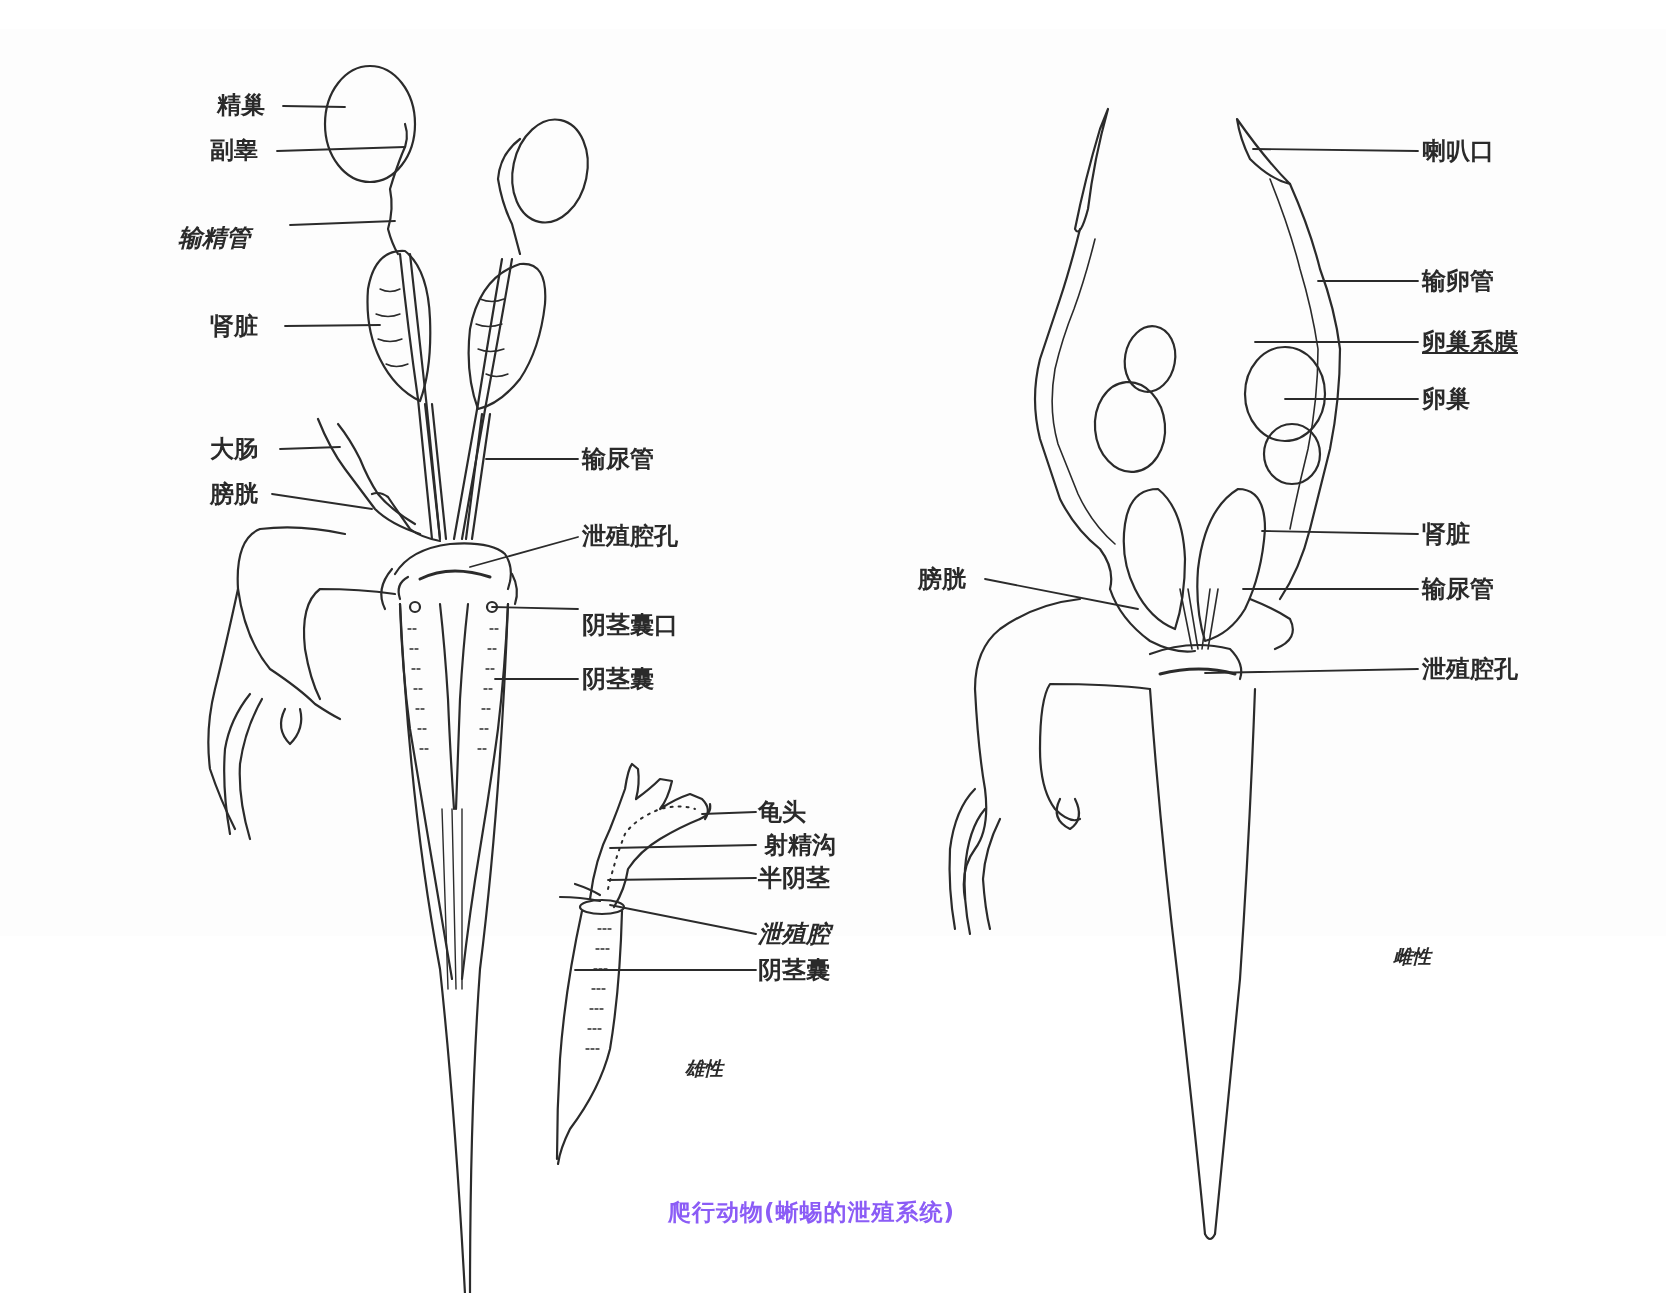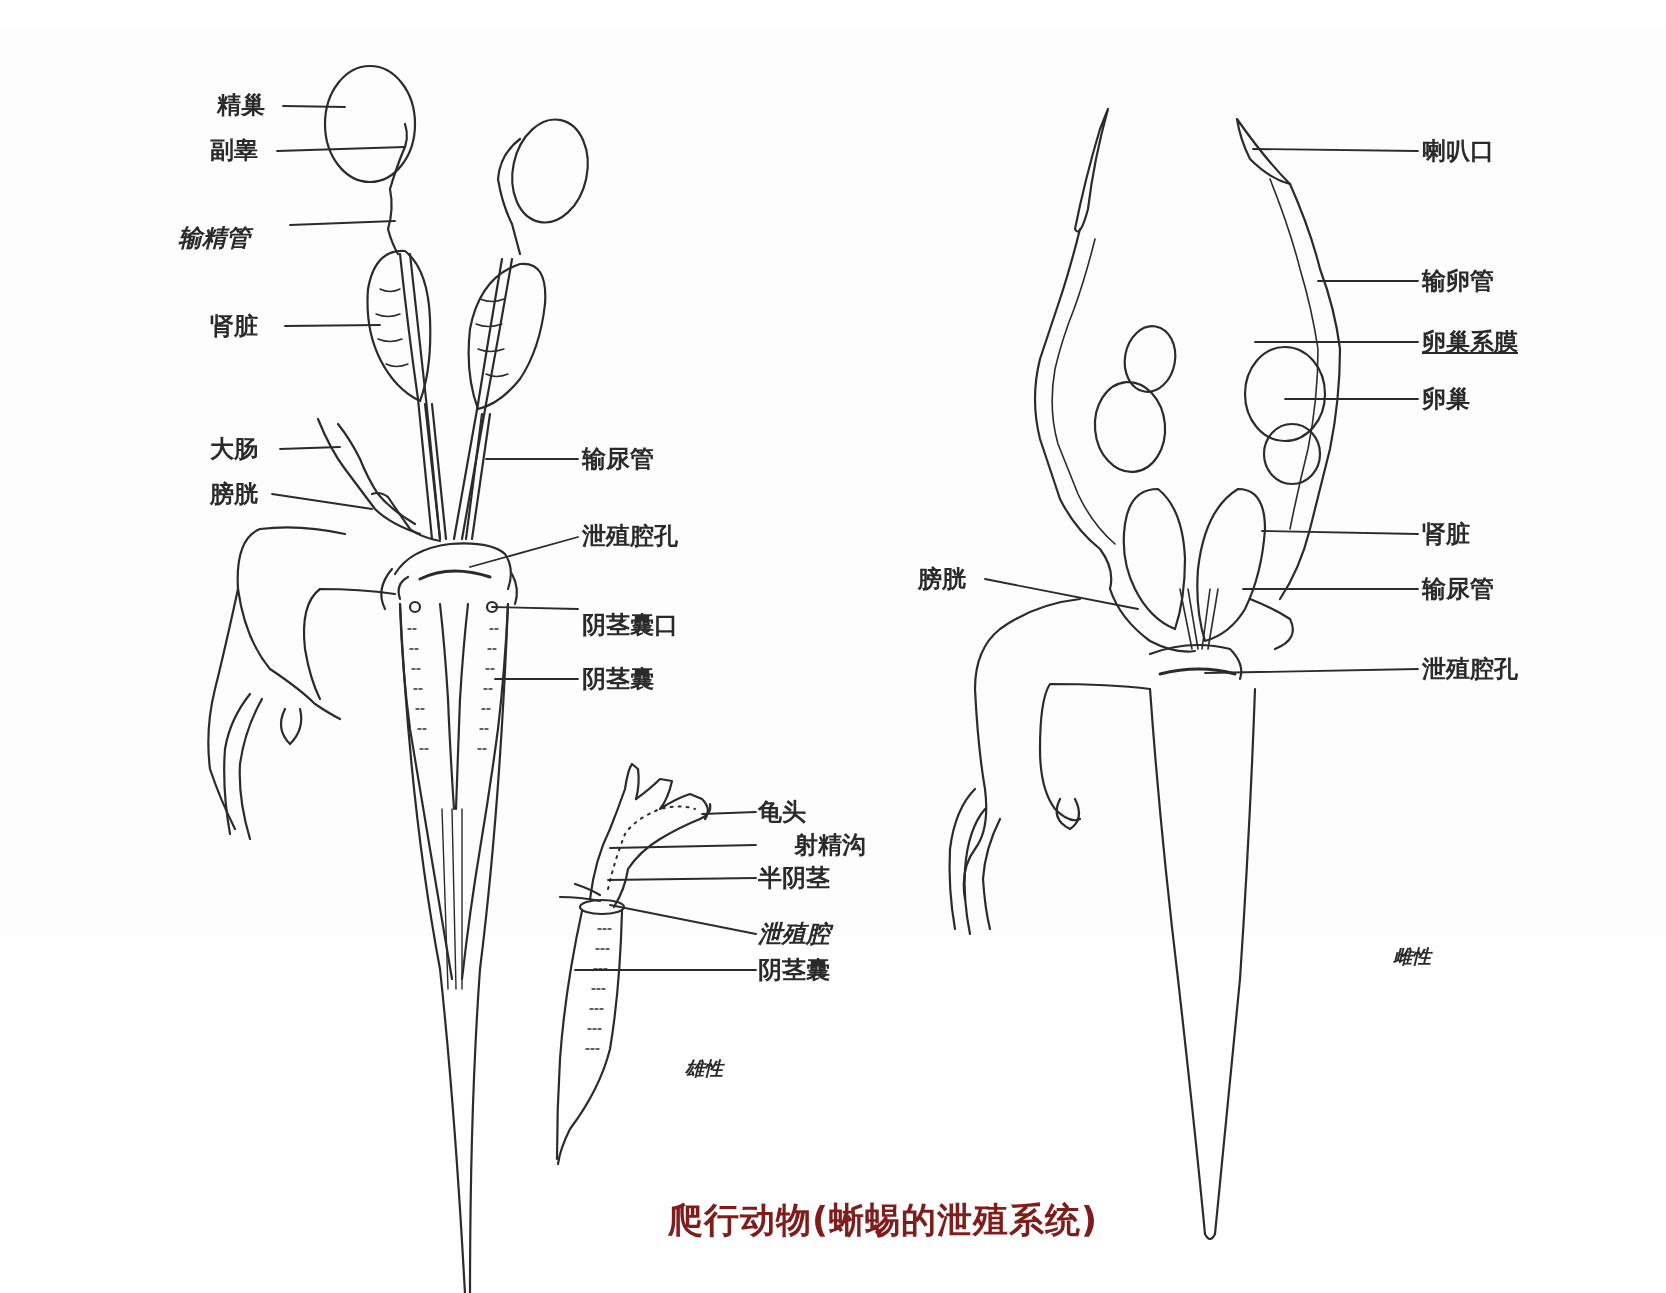--- a/index.html
+++ b/index.html
@@ -12,22 +12,22 @@
     font-weight: bold;
     font-size: 24px;
     color: #2a2a2a;
     white-space: nowrap;
     line-height: 1;
   }
   .caption {
     position: absolute;
     font-family: "DejaVu Sans", sans-serif;
     font-weight: bold;
-    font-size: 35px;
-    color: #7f1d1d;
+    font-size: 23px;
+    color: #8b5cf6;
     letter-spacing: 1px;
   }
   .sex { font-size: 19px; font-style: italic; }
 </style>
 </head>
 <body>
 
 <div class="canvas">
 
   <svg class="art" width="1666" height="1293" viewBox="0 0 1666 1293" fill="none" stroke="#2b2b2b" stroke-width="2.2" stroke-linecap="round" stroke-linejoin="round">
@@ -179,21 +179,21 @@
   <span class="lbl" style="left:178px;top:197px;font-style:italic;">输精管</span>
   <span class="lbl" style="left:210px;top:285px;">肾脏</span>
   <span class="lbl" style="left:210px;top:408px;">大肠</span>
   <span class="lbl" style="left:210px;top:453px;">膀胱</span>
   <span class="lbl" style="left:582px;top:418px;">输尿管</span>
   <span class="lbl" style="left:582px;top:495px;">泄殖腔孔</span>
   <span class="lbl" style="left:582px;top:584px;">阴茎囊口</span>
   <span class="lbl" style="left:582px;top:638px;">阴茎囊</span>
 
   <span class="lbl" style="left:758px;top:771px;">龟头</span>
-  <span class="lbl" style="left:794px;top:804px;text-align:center;">射精沟</span>
+  <span class="lbl" style="left:764px;top:804px;text-align:center;">射精沟</span>
   <span class="lbl" style="left:758px;top:837px;">半阴茎</span>
   <span class="lbl" style="left:758px;top:893px;font-style:italic;">泄殖腔</span>
   <span class="lbl" style="left:758px;top:929px;">阴茎囊</span>
 
   <span class="lbl sex" style="left:685px;top:1030px;">雄性</span>
 
   <span class="lbl" style="left:1422px;top:110px;">喇叭口</span>
   <span class="lbl" style="left:1422px;top:240px;text-align:center;">输卵管</span>
   <span class="lbl" style="left:1422px;top:301px;text-decoration:underline;">卵巢系膜</span>
   <span class="lbl" style="left:1422px;top:358px;">卵巢</span>

